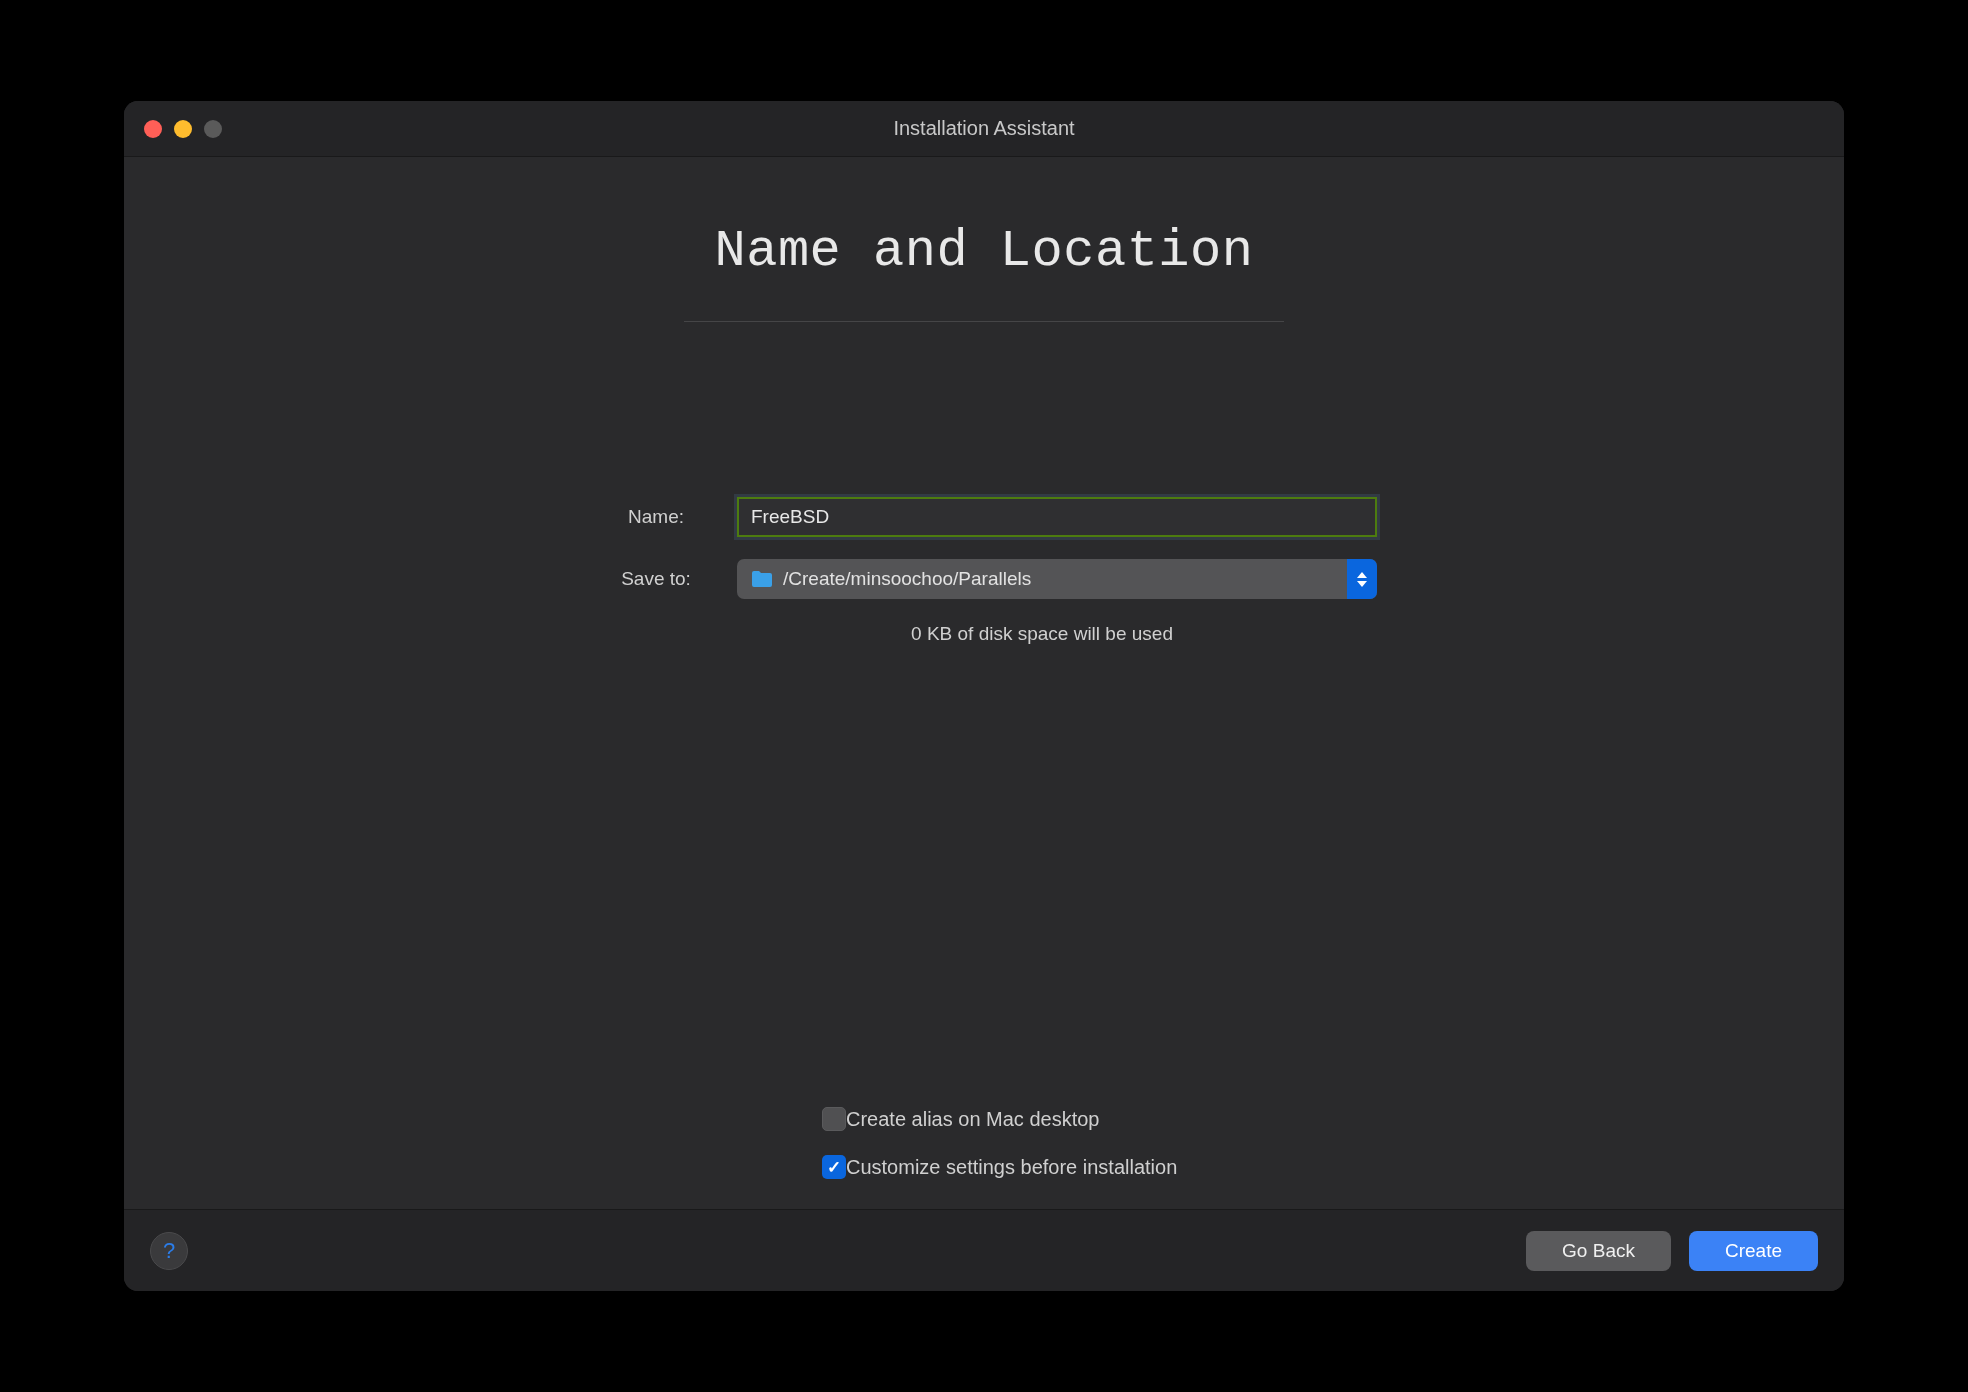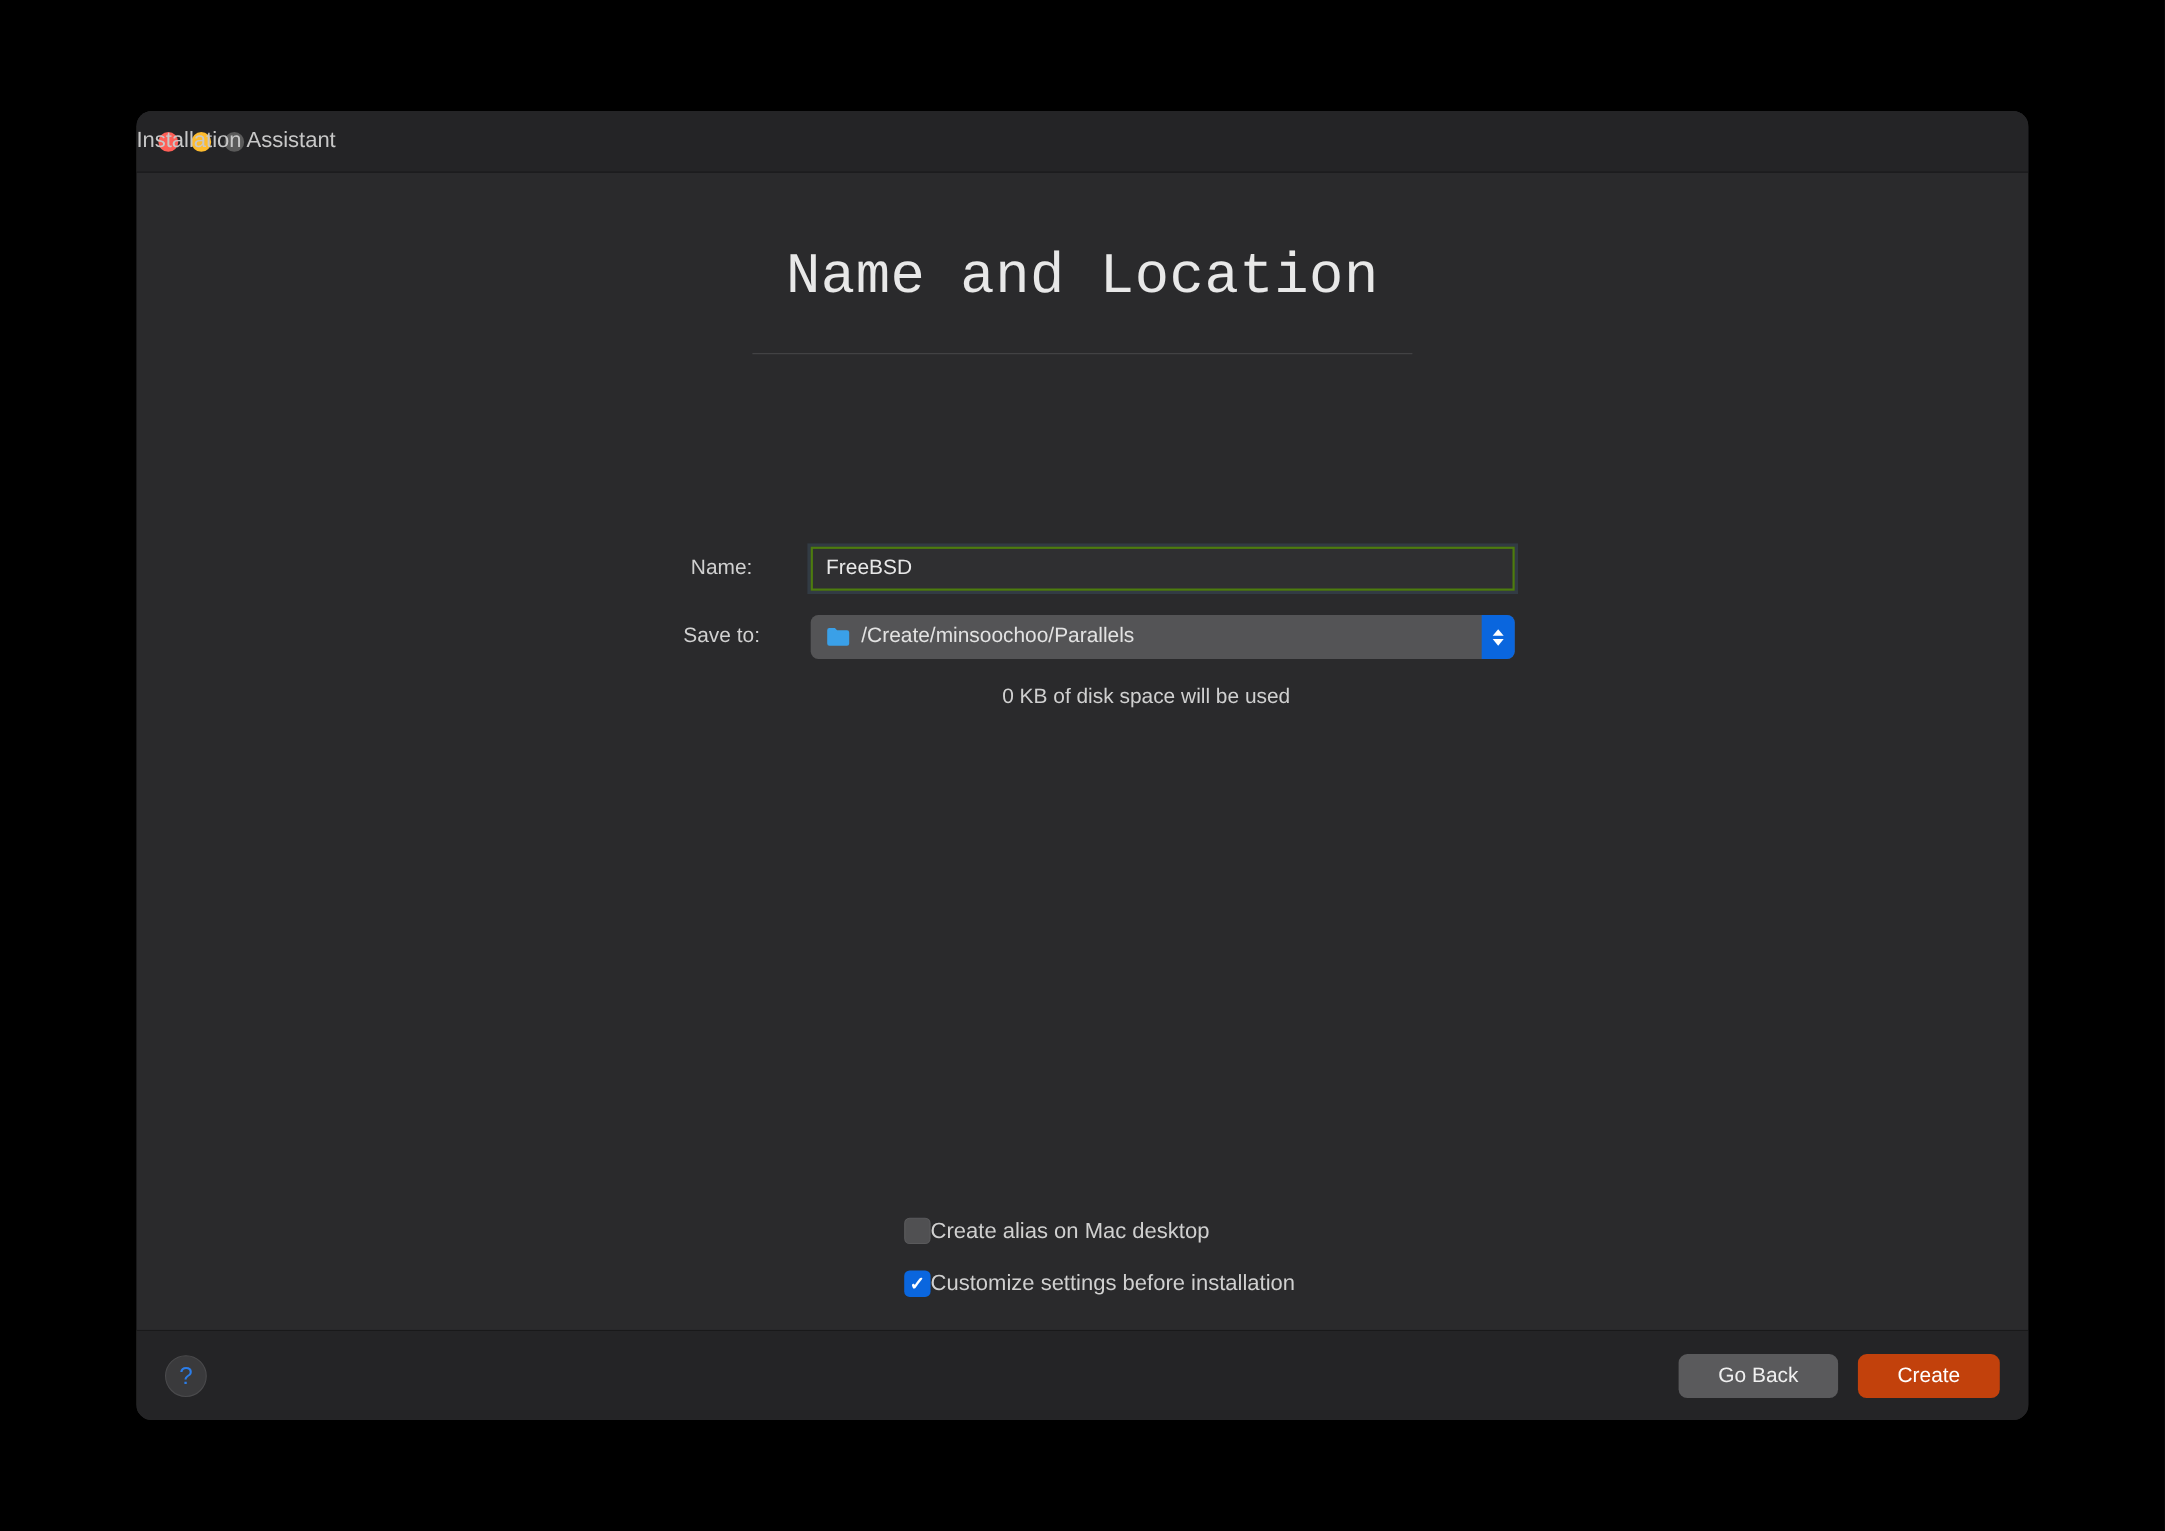--- a/index.html
+++ b/index.html
@@ -45,20 +45,21 @@
       height: 18px;
       border-radius: 50%;
     }
     .light.red { background: #ff5f57; }
     .light.yellow { background: #febc2e; }
     .light.green { background: #5a5a5a; }
     .window-title {
       position: absolute;
       left: 0;
       right: 0;
+      text-align: center;
       color: #c8c8c8;
       font-size: 20px;
       font-weight: 400;
       pointer-events: none;
     }
     .content {
       flex: 1;
       display: flex;
       flex-direction: column;
       align-items: center;
@@ -223,21 +224,21 @@
       justify-content: center;
       cursor: pointer;
       border: none;
     }
     .btn.secondary {
       background: #5a5a5c;
       color: #f0f0f0;
       margin-right: 18px;
     }
     .btn.primary {
-      background: #c2410c;
+      background: #3b82f6;
       color: #fff;
     }
   </style>
 </head>
 <body>
 
 <div class="window">
   <div class="titlebar">
     <div class="traffic-lights">
       <div class="light red"></div>

